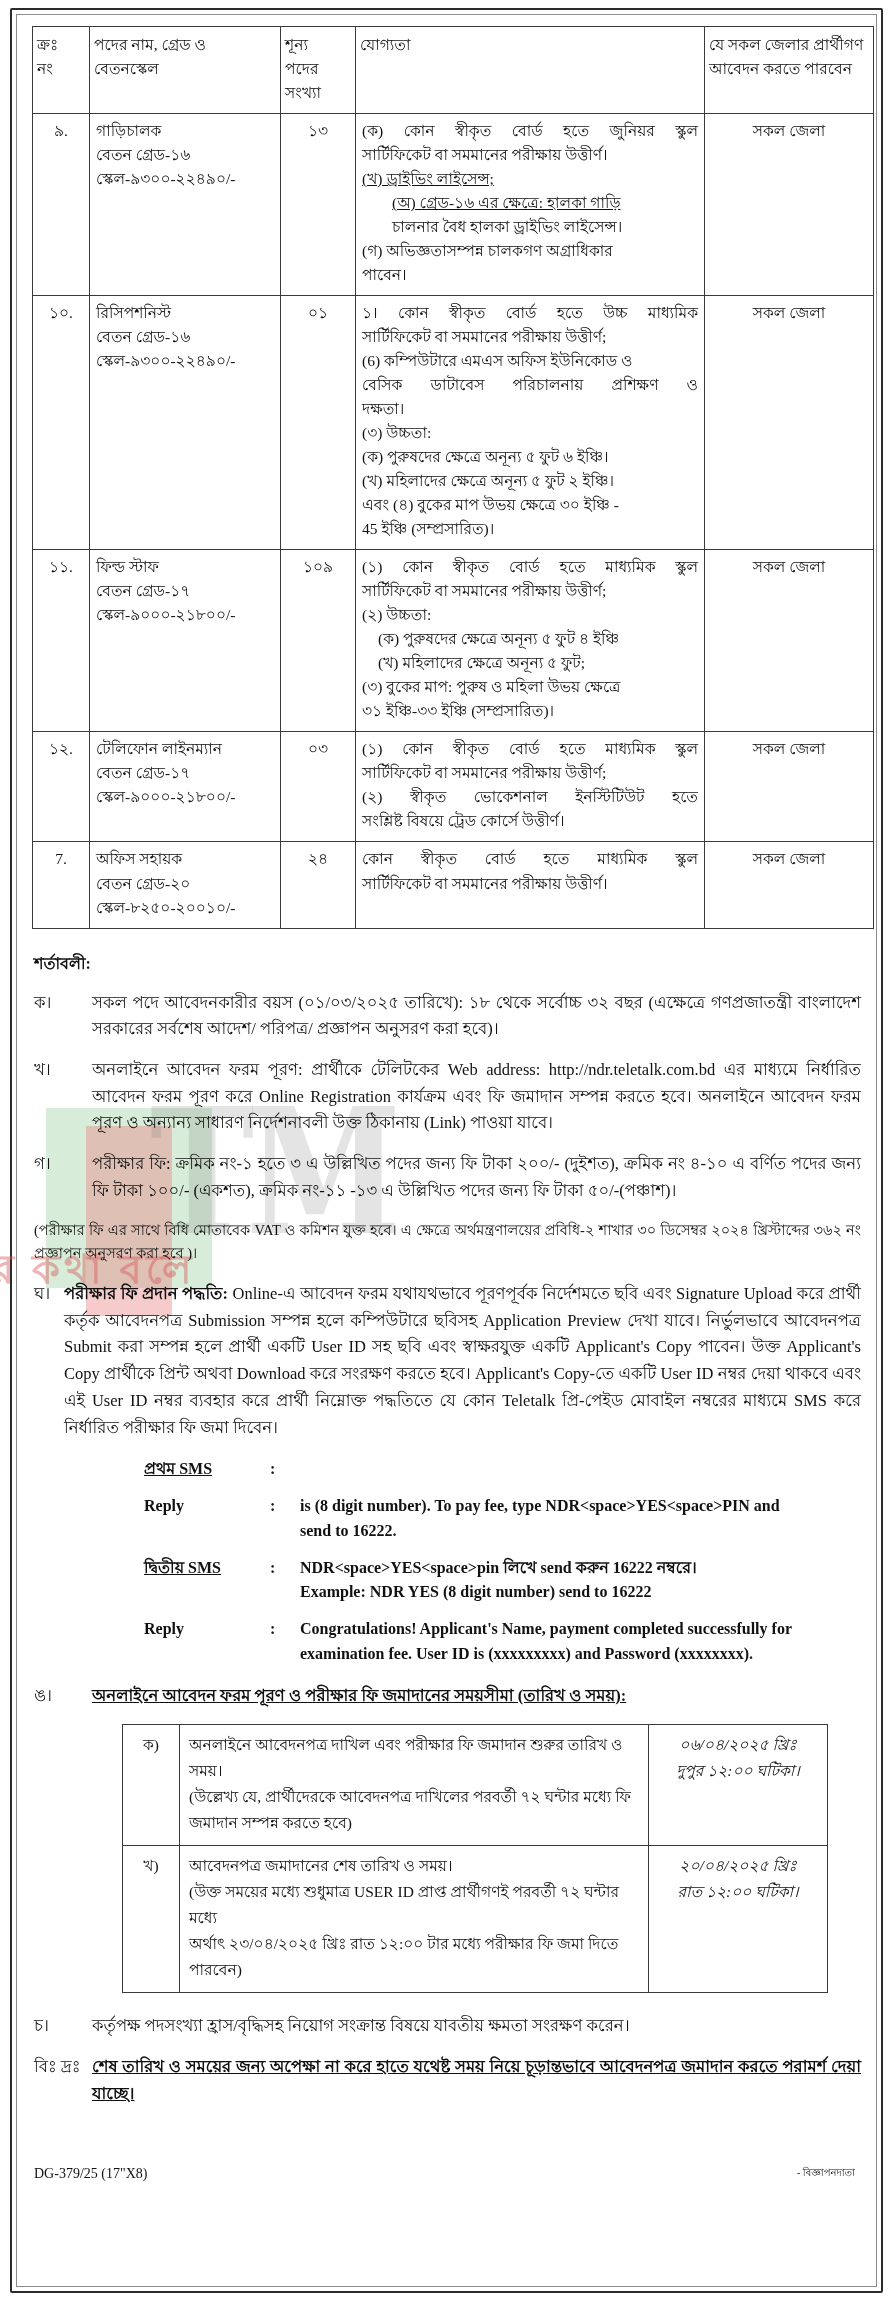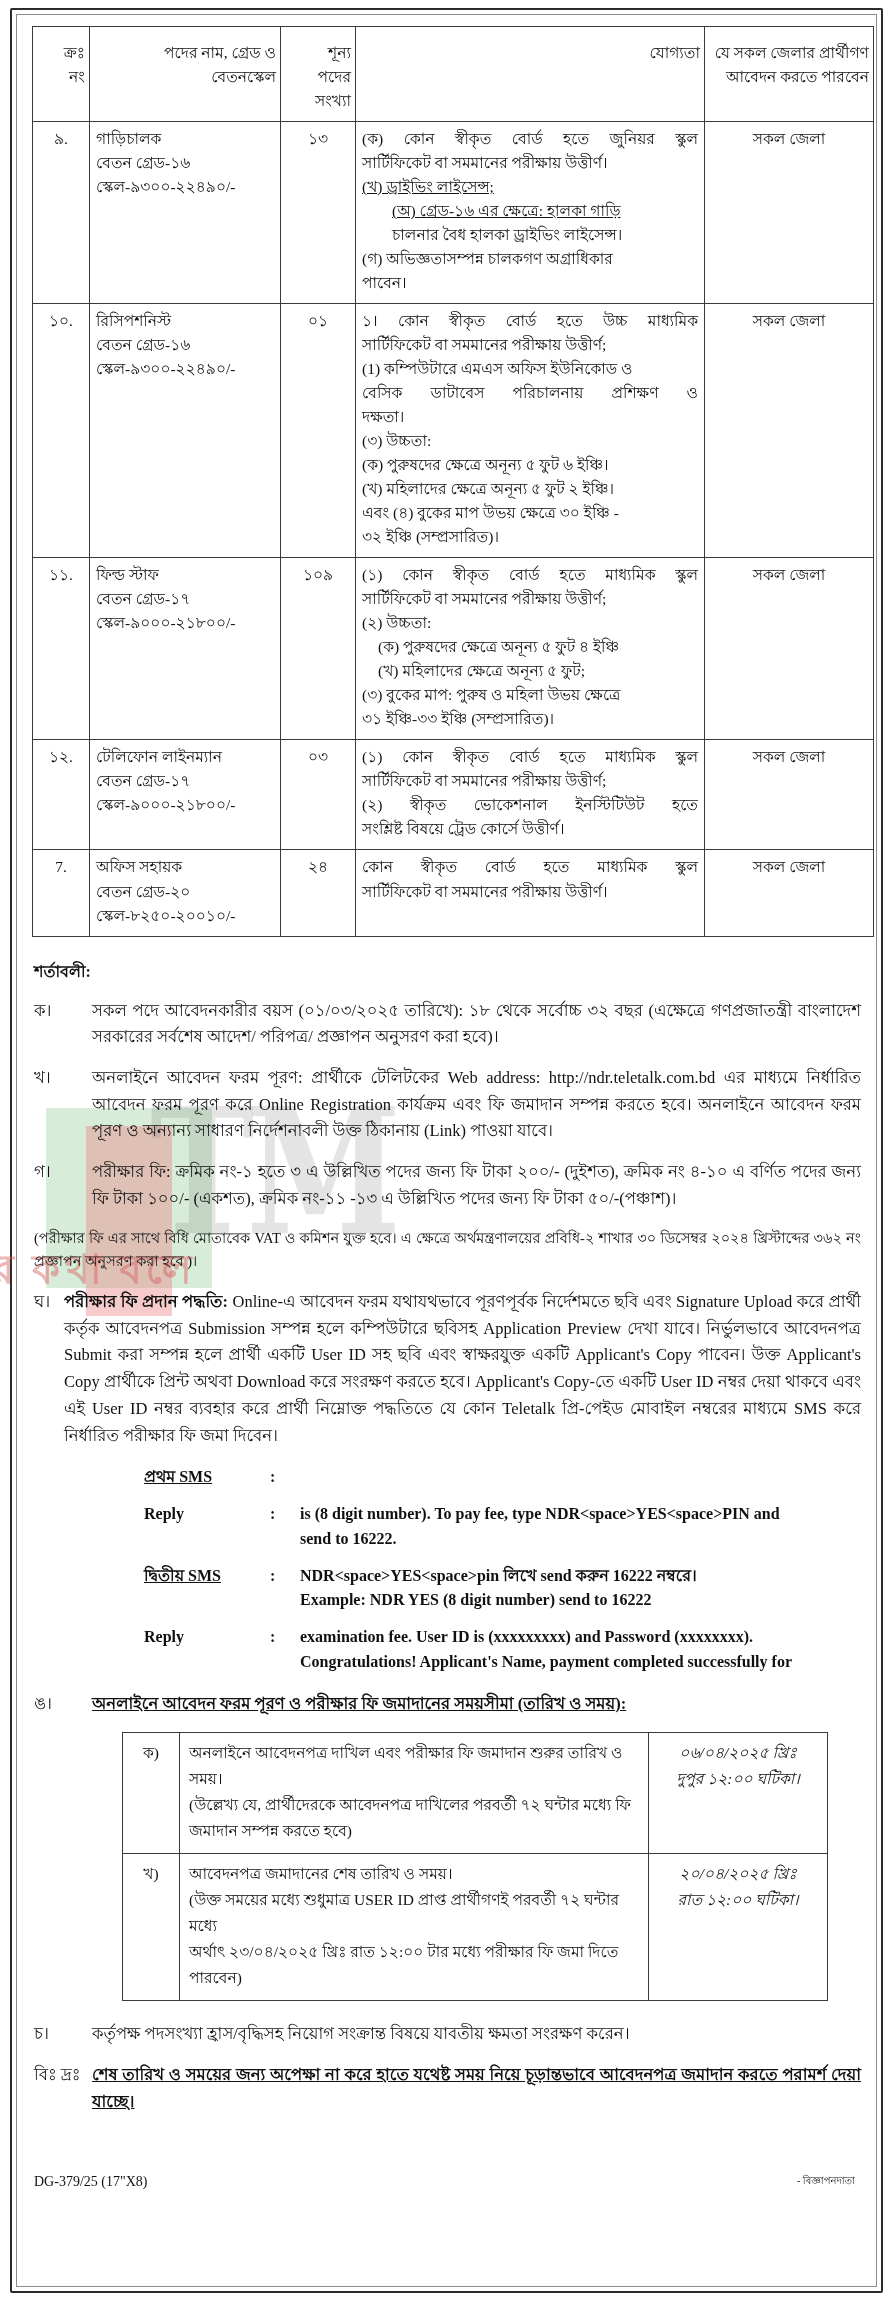--- a/index.html
+++ b/index.html
@@ -80,23 +80,23 @@
     table-layout:fixed;
   }
   table.jobs th, table.jobs td{
     border:1px solid #3a3a3a;
     vertical-align:top;
     padding:5px 6px 8px 6px;
     font-size:15.5px;
     line-height:1.55;
   }
   table.jobs th{
-    text-align:right;
+    text-align:left;
     font-weight:400;
-    padding:14px 4px 8px 4px;
+    padding:6px 4px 8px 4px;
     vertical-align:top;
   }
   .c-sl{width:48px;text-align:center;}
   .c-post{width:182px;}
   .c-vac{width:66px;text-align:center;}
   .c-qual{width:340px;}
   .c-dist{width:160px;text-align:center;}
 
   .th-l1{display:block;}
   .post-line{display:block;white-space:nowrap;}
@@ -247,28 +247,28 @@
             <td class="c-sl sl-cell">১০.</td>
             <td class="c-post">
               <span class="post-line">রিসিপশনিস্ট</span>
               <span class="post-line">বেতন গ্রেড-১৬</span>
               <span class="post-line">স্কেল-৯৩০০-২২৪৯০/-</span>
             </td>
             <td class="c-vac vac-cell">০১</td>
             <td class="c-qual">
               <span class="qual-line q-just">১।  কোন  স্বীকৃত  বোর্ড  হতে  উচ্চ  মাধ্যমিক</span>
               <span class="qual-line">সার্টিফিকেট বা সমমানের পরীক্ষায় উত্তীর্ণ;</span>
-              <span class="qual-line">(1) কম্পিউটারে এমএস অফিস ইউনিকোড ও</span>
+              <span class="qual-line">(6) কম্পিউটারে এমএস অফিস ইউনিকোড ও</span>
               <span class="qual-line q-just">বেসিক  ডাটাবেস  পরিচালনায়  প্রশিক্ষণ  ও</span>
               <span class="qual-line">দক্ষতা।</span>
               <span class="qual-line">(৩) উচ্চতা:</span>
               <span class="qual-line">(ক) পুরুষদের ক্ষেত্রে অনূন্য ৫ ফুট ৬ ইঞ্চি।</span>
               <span class="qual-line">(খ) মহিলাদের ক্ষেত্রে অনূন্য ৫ ফুট ২ ইঞ্চি।</span>
               <span class="qual-line">এবং (৪) বুকের মাপ উভয় ক্ষেত্রে ৩০ ইঞ্চি -</span>
-              <span class="qual-line">৩২ ইঞ্চি (সম্প্রসারিত)।</span>
+              <span class="qual-line">45 ইঞ্চি (সম্প্রসারিত)।</span>
             </td>
             <td class="c-dist dist-cell">সকল জেলা</td>
           </tr>
           <tr>
             <td class="c-sl sl-cell">১১.</td>
             <td class="c-post">
               <span class="post-line">ফিল্ড স্টাফ</span>
               <span class="post-line">বেতন গ্রেড-১৭</span>
               <span class="post-line">স্কেল-৯০০০-২১৮০০/-</span>
             </td>
@@ -364,22 +364,22 @@
           <div class="colon">:</div>
           <div class="v">
             <div>NDR&lt;space&gt;YES&lt;space&gt;pin লিখে send করুন 16222 নম্বরে।</div>
             <div>Example: NDR YES (8 digit number) send to 16222</div>
           </div>
         </div>
         <div class="sms-row">
           <div class="k">Reply</div>
           <div class="colon">:</div>
           <div class="v">
+            <div>Congratulations! Applicant's Name, payment completed successfully for</div>
             <div>examination fee. User ID is (xxxxxxxxx) and Password (xxxxxxxx).</div>
-            <div>Congratulations! Applicant's Name, payment completed successfully for</div>
           </div>
         </div>
       </div>
 
     
     <div class="dl-head">
       <div class="lbl">ঙ।</div>
       <div class="bdy">অনলাইনে আবেদন ফরম পূরণ ও পরীক্ষার ফি জমাদানের সময়সীমা (তারিখ ও সময়):</div>
     </div>
 

